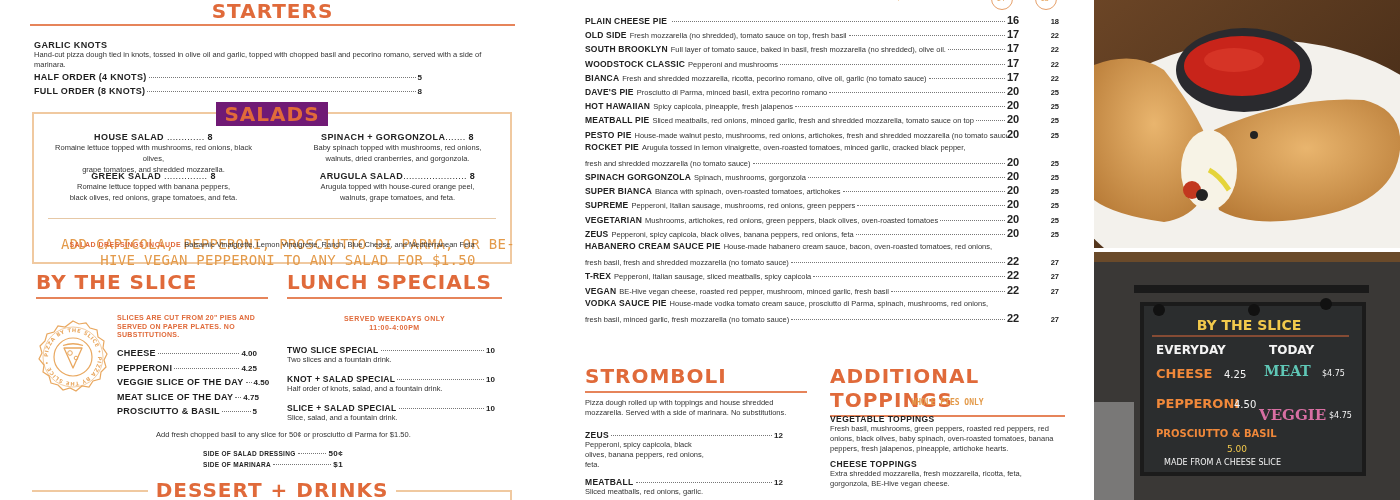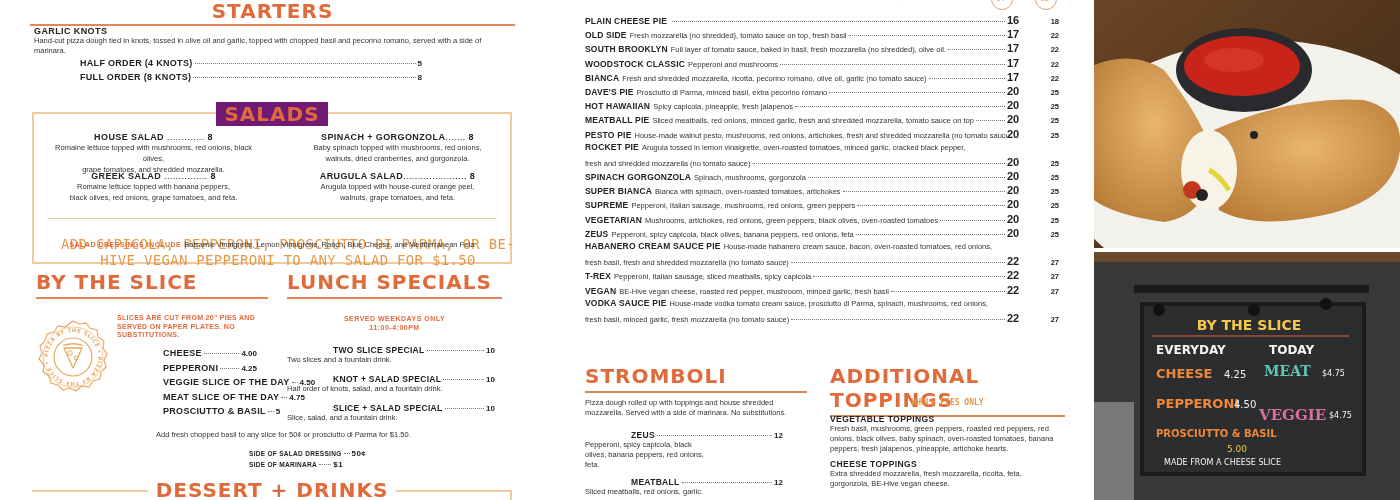--- a/index.html
+++ b/index.html
@@ -6,21 +6,21 @@
   html, body { width: 1400px; height: 500px; overflow: hidden; background: #ffffff; }
   body { font-family: "Liberation Sans", sans-serif; color: #222; position: relative; }
 
   .col { position: absolute; top: 0; }
 
   
   .sec-title { font-family: "DejaVu Sans", sans-serif; font-weight: bold; color: #e06a3a; letter-spacing: 1px; }
   .rule { height: 2px; background: #e6845a; }
 
   .dotrow { display: flex; align-items: baseline; font-size: 9px; white-space: nowrap; }
-  .dotrow .name { font-weight: bold; letter-spacing: 0.3px; color: #1e1e1e; margin-left: 46px; }
+  .dotrow .name { font-weight: bold; letter-spacing: 0.3px; color: #1e1e1e; }
   .dotrow .dots { flex: 1; border-bottom: 1px dotted #777; margin: 0 2px; transform: translateY(-2px); min-width: 6px; }
   .dotrow .price { font-weight: bold; font-size: 8px; }
 
   .small { font-size: 7.5px; color: #333; line-height: 10px; }
 
   
   #starters { left: 30px; width: 485px; }
   #starters .sec-title { text-align: center; font-size: 20px; height: 22px; line-height: 22px; }
   #starters .rule { margin-top: 2px; }
 
@@ -97,21 +97,21 @@
   
   #photo1 { position: absolute; left: 1094px; top: 0; width: 306px; height: 248px; overflow: hidden; background: #5a3a22; }
   #photo2 { position: absolute; left: 1094px; top: 252px; width: 306px; height: 248px; overflow: hidden; background: #2f2d2b; }
 </style>
 </head>
 <body>
 
 <div class="col" id="starters">
   <div class="sec-title">STARTERS</div>
   <div class="rule"></div>
-  <div style="padding:0 4px 0 4px;">
+  <div style="padding:14px 4px 0 4px;">
     <div style="font-size:9px;font-weight:bold;letter-spacing:0.4px;">GARLIC KNOTS</div>
     <div class="small" style="margin-bottom:2px;">Hand-cut pizza dough tied in knots, tossed in olive oil and garlic, topped with chopped basil and pecorino romano, served with a side of marinara.</div>
     <div style="width:388px;">
       <div class="dotrow" style="height:14px;">
         <span class="name">HALF ORDER (4 KNOTS)</span>
         <span class="dots"></span>
         <span class="price">5</span>
       </div>
       <div class="dotrow" style="height:14px;">
         <span class="name">FULL ORDER (8 KNOTS)</span>

